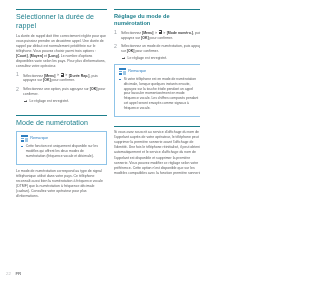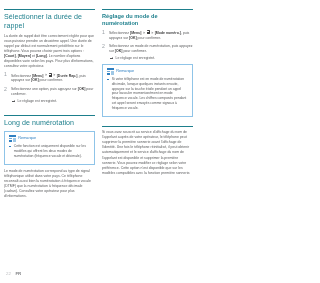--- a/index.html
+++ b/index.html
@@ -12,21 +12,21 @@
     background: #ffffff;
     font-family: "Liberation Sans", sans-serif;
     overflow: hidden;
   }
   .page {
     position: relative;
     width: 200px;
     height: 283px;
     background: #ffffff;
     box-sizing: border-box;
-    padding: 9px 6px 0 4px;
+    padding: 9px 6px 0 16px;
   }
   .columns {
     display: flex;
     gap: 7px;
     align-items: flex-start;
   }
   .col {
     width: 91px;
     flex: 0 0 91px;
   }
@@ -261,21 +261,21 @@
               <span>Le réglage est enregistré.</span>
             </div>
           </li>
         </ol>
       </div>
 
       <div class="block-gap"></div>
 
       <div>
         <div class="rule"></div>
-        <h2 class="heading">Long de numérotation</h2>
+        <h2 class="heading">Mode de numérotation</h2>
 
         <div class="note">
           <div class="note-head">
             <span class="note-icon">
               <span class="bar-top"></span>
                 <span class="bar-mid"></span>
                 <span class="bar-bot"></span>
                 <span class="bar-right"></span>
             </span>
             <span class="note-title">Remarque</span>

